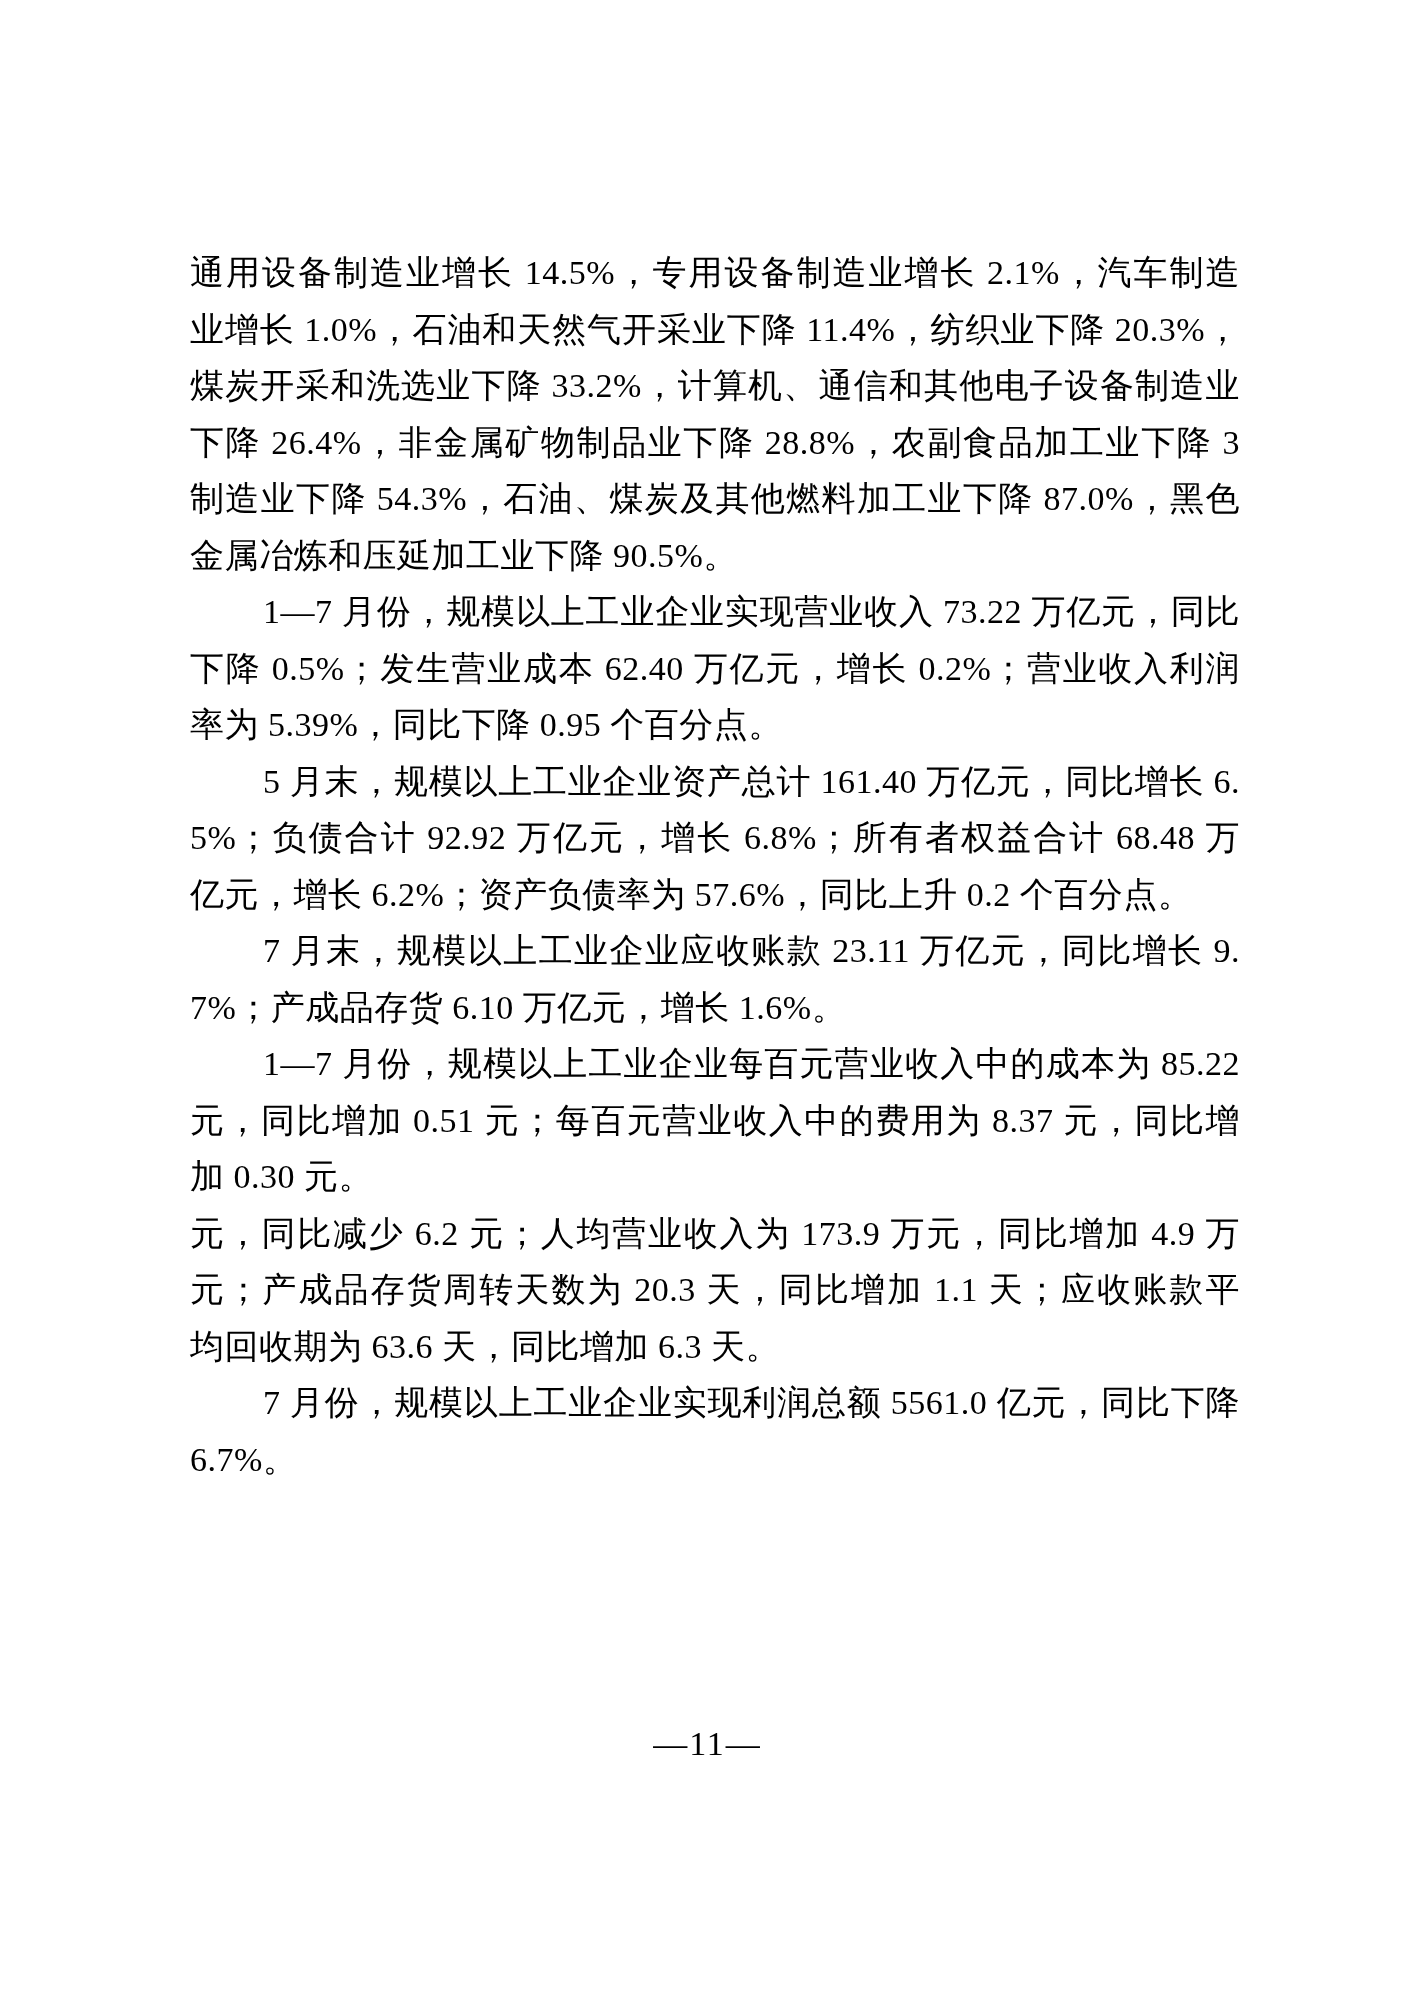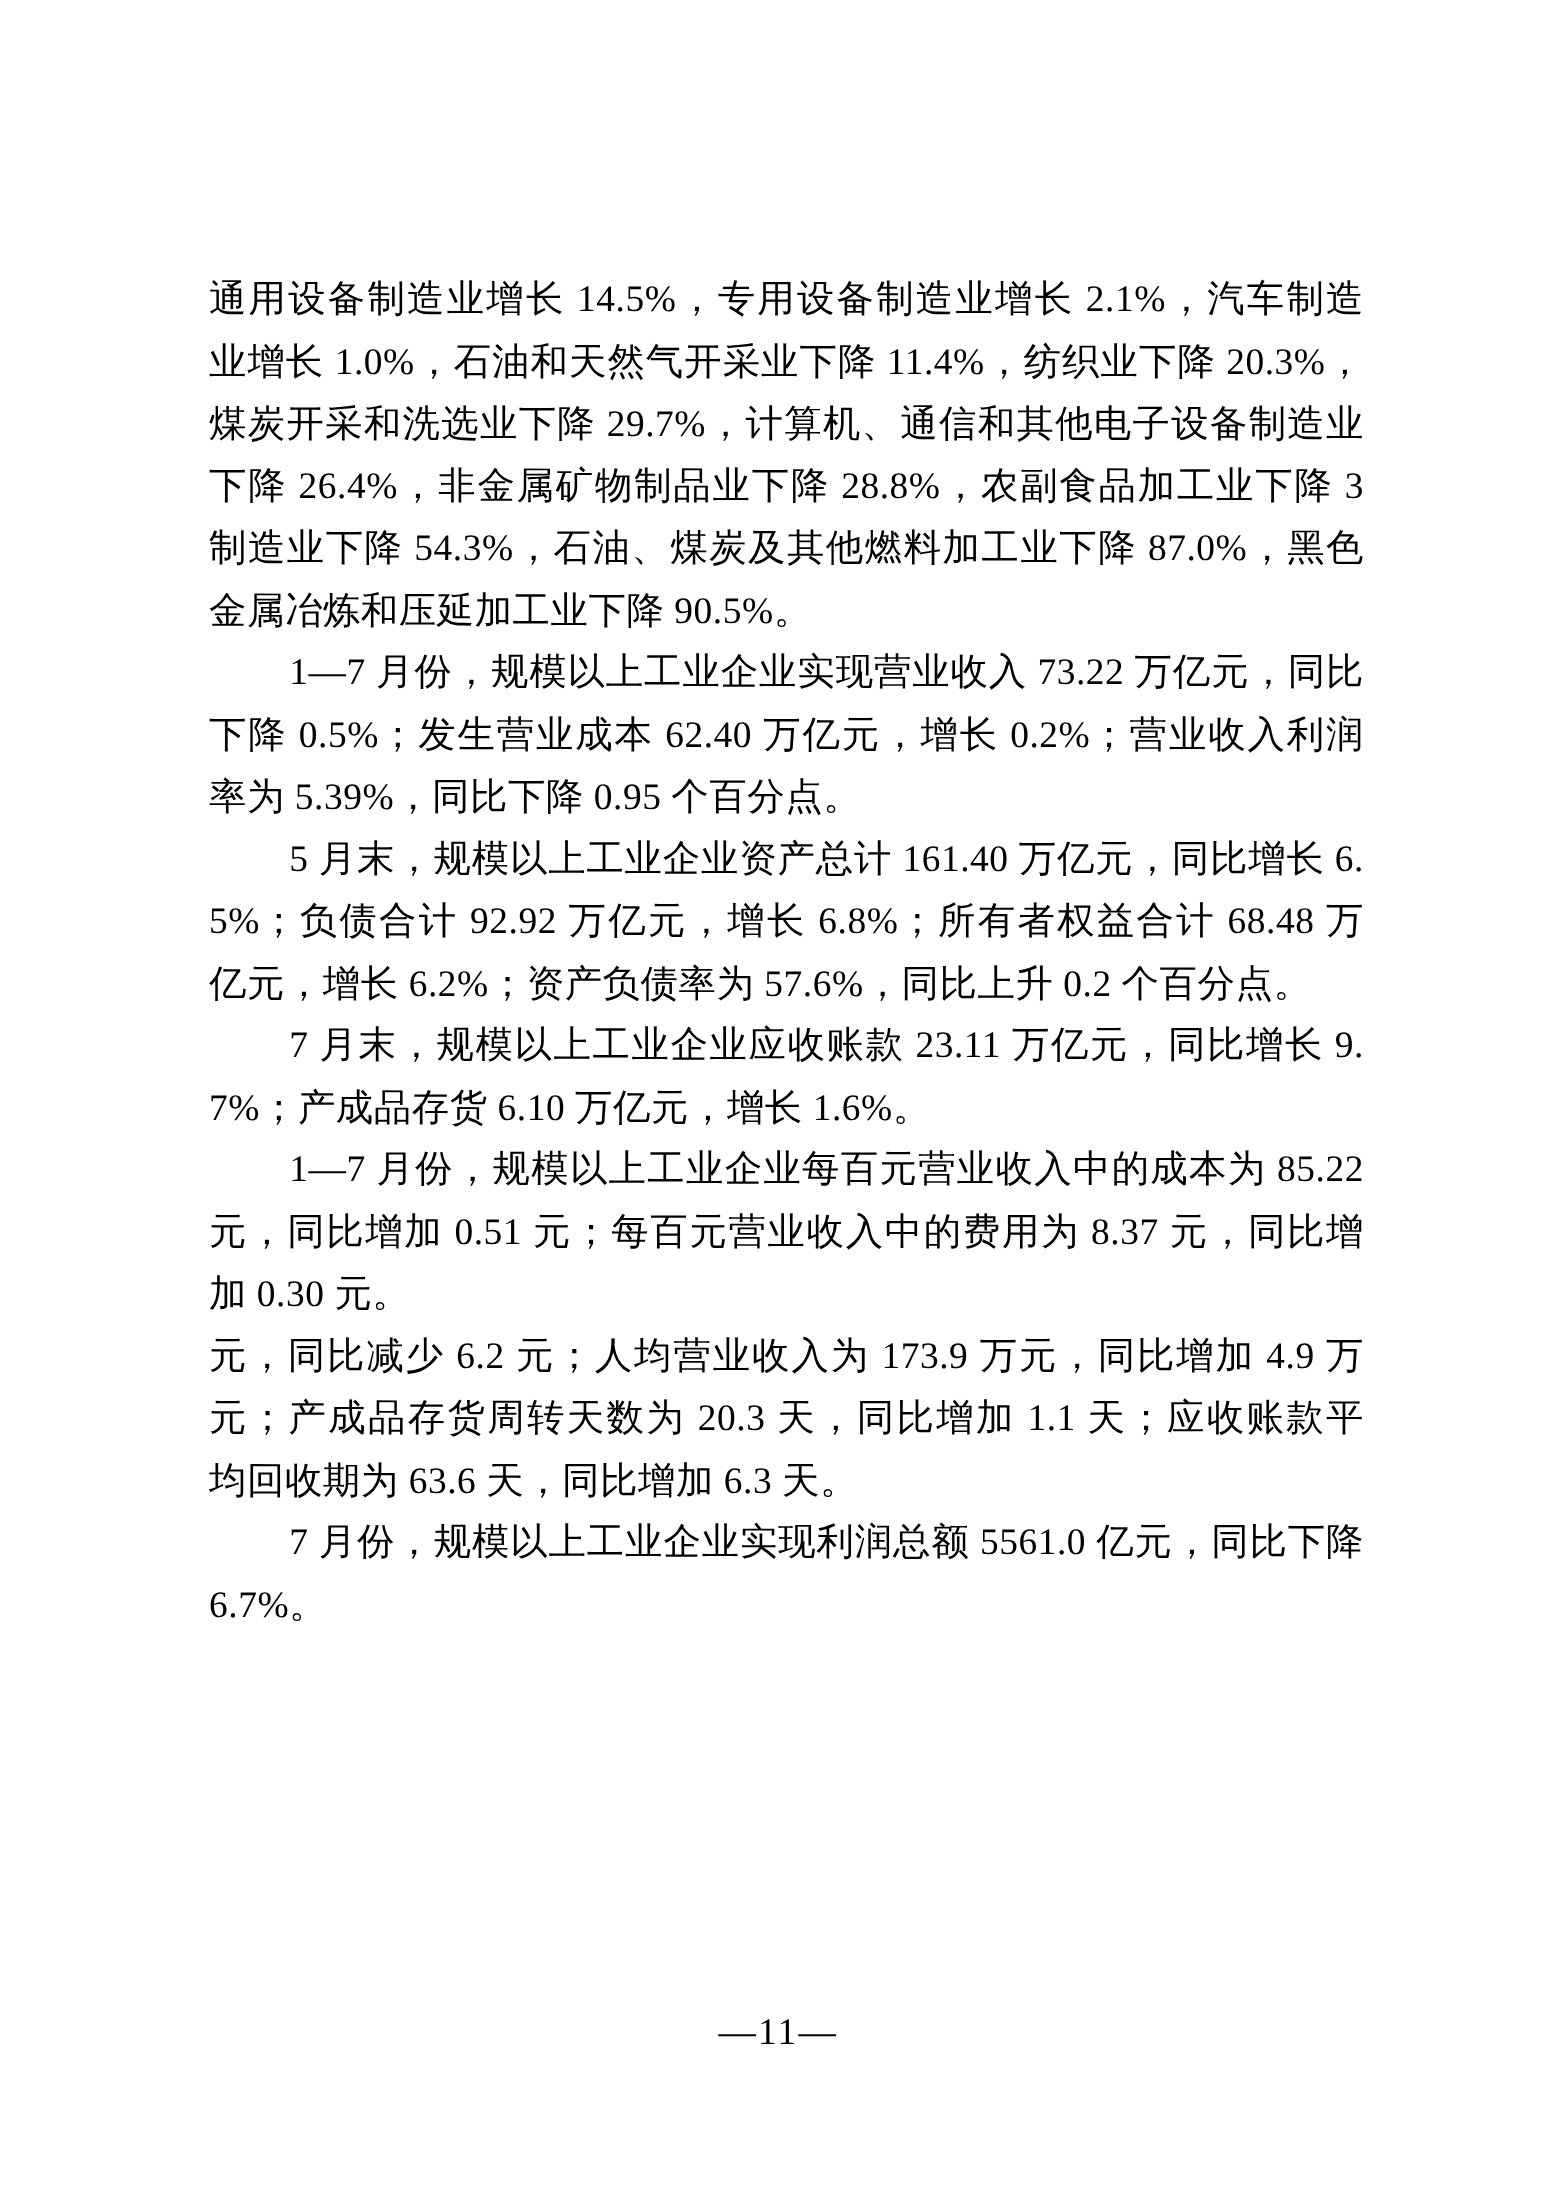--- a/index.html
+++ b/index.html
@@ -38,36 +38,36 @@
     text-indent: 73px;
   }
   .line.last-line {
     display: flex;
     justify-content: space-between;
     align-items: flex-start;
   }
   .footer {
     position: absolute;
     left: 0;
-    top: 1820px;
+    top: 1716px;
     width: 1415px;
     text-align: center;
     font-size: 34px;
     line-height: 56px;
     letter-spacing: 2px;
   }
 </style>
 </head>
 <body>
 
 <div class="page">
   <div class="text-block">
     <div class="line fill">通用设备制造业增长 14.5%，专用设备制造业增长 2.1%，汽车制造</div>
     <div class="line fill">业增长 1.0%，石油和天然气开采业下降 11.4%，纺织业下降 20.3%，</div>
-    <div class="line fill">煤炭开采和洗选业下降 29.7%，计算机、通信和其他电子设备制造业</div>
+    <div class="line fill">煤炭开采和洗选业下降 33.2%，计算机、通信和其他电子设备制造业</div>
     <div class="line fill">下降 26.4%，非金属矿物制品业下降 28.8%，农副食品加工业下降 3</div>
     <div class="line fill">制造业下降 54.3%，石油、煤炭及其他燃料加工业下降 87.0%，黑色</div>
     <div class="line">金属冶炼和压延加工业下降 90.5%。</div>
     <div class="line fill indent">1—7 月份，规模以上工业企业实现营业收入 73.22 万亿元，同比</div>
     <div class="line fill">下降 0.5%；发生营业成本 62.40 万亿元，增长 0.2%；营业收入利润</div>
     <div class="line">率为 5.39%，同比下降 0.95 个百分点。</div>
     <div class="line fill indent">5 月末，规模以上工业企业资产总计 161.40 万亿元，同比增长 6.</div>
     <div class="line fill">5%；负债合计 92.92 万亿元，增长 6.8%；所有者权益合计 68.48 万</div>
     <div class="line">亿元，增长 6.2%；资产负债率为 57.6%，同比上升 0.2 个百分点。</div>
     <div class="line fill indent">7 月末，规模以上工业企业应收账款 23.11 万亿元，同比增长 9.</div>

